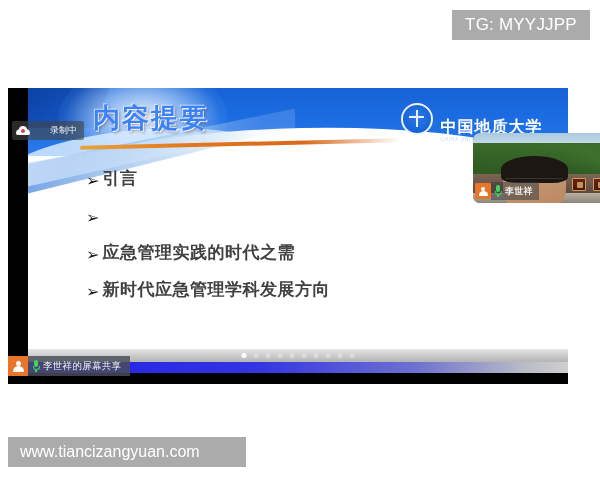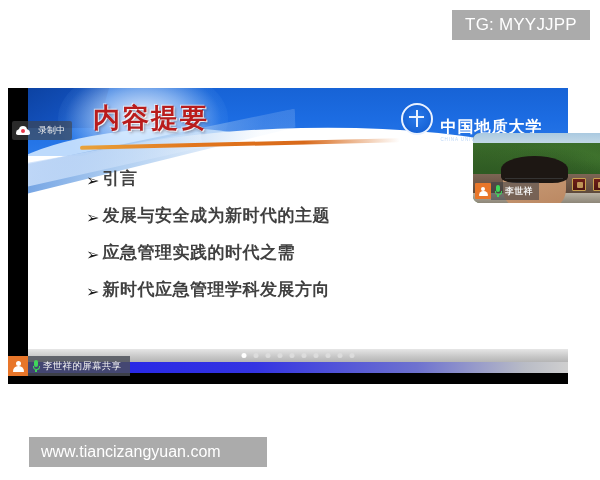--- a/index.html
+++ b/index.html
@@ -129,21 +129,21 @@
     clip-path: polygon(0 30%, 100% 0, 100% 40%, 0 92%);
   }
 
   
   #slide-title {
     position: absolute;
     left: 65px;
     top: 12px;
     font-size: 27px;
     font-weight: bold;
-    color: #b91c1c;
+    color: #3b82f6;
     letter-spacing: 2px;
     text-shadow:
       1px 1px 0 rgba(255,255,255,0.85),
       -1px -1px 0 rgba(255,255,255,0.6),
       2px 2px 3px rgba(40,10,10,0.35);
     white-space: nowrap;
     z-index: 4;
   }
   
   #title-underline {
@@ -242,21 +242,21 @@
     white-space: nowrap;
   }
 
   
   #rec-badge {
     position: absolute;
     left: 4px;
     top: 33px;
     display: flex;
     align-items: center;
-    gap: 8px;
+    gap: 20px;
     background: rgba(68,68,68,0.62);
     padding: 3px 7px 3px 4px;
     border-radius: 2px;
     z-index: 20;
   }
   #rec-cloud {
     position: relative;
     width: 14px;
     height: 9px;
     flex: none;
@@ -530,21 +530,20 @@
     top: 437px;
     width: 238px;
     height: 30px;
     background: #ababab;
     color: #ffffff;
     font-size: 16px;
     line-height: 30px;
     padding-left: 12px;
     box-sizing: border-box;
     white-space: nowrap;
-    margin-left: 21px;
   }
 </style>
 </head>
 <body>
 
 <div id="tg-badge">TG: MYYJJPP</div>
 
 <div id="share-frame">
 
   <div id="slide">
@@ -570,21 +569,20 @@
       </div>
     </div>
 
     <div id="bullet-list">
       <div class="bullet-row">
         <span class="bullet-marker">➢</span>
         <span class="bullet-text">引言</span>
       </div>
       <div class="bullet-row">
         <span class="bullet-marker">➢</span>
-        <span class="bullet-text">发展与安全成为新时代的主题</span>
       </div>
       <div class="bullet-row">
         <span class="bullet-marker">➢</span>
         <span class="bullet-text">应急管理实践的时代之需</span>
       </div>
       <div class="bullet-row">
         <span class="bullet-marker">➢</span>
         <span class="bullet-text">新时代应急管理学科发展方向</span>
       </div>
     </div>

